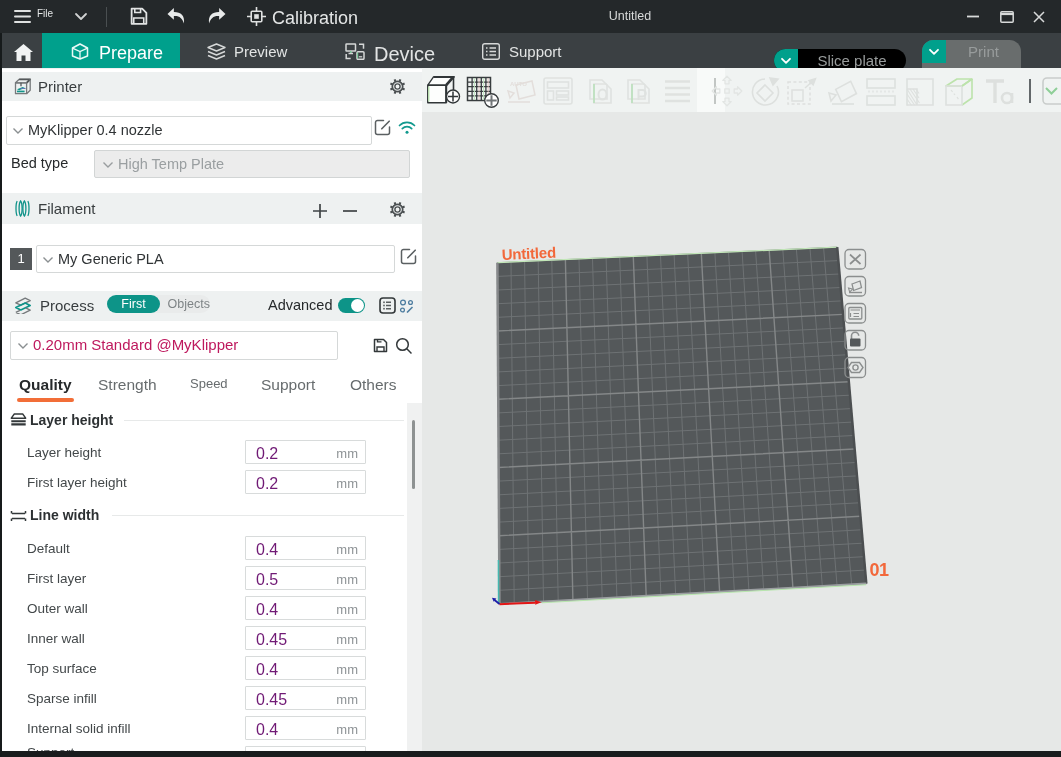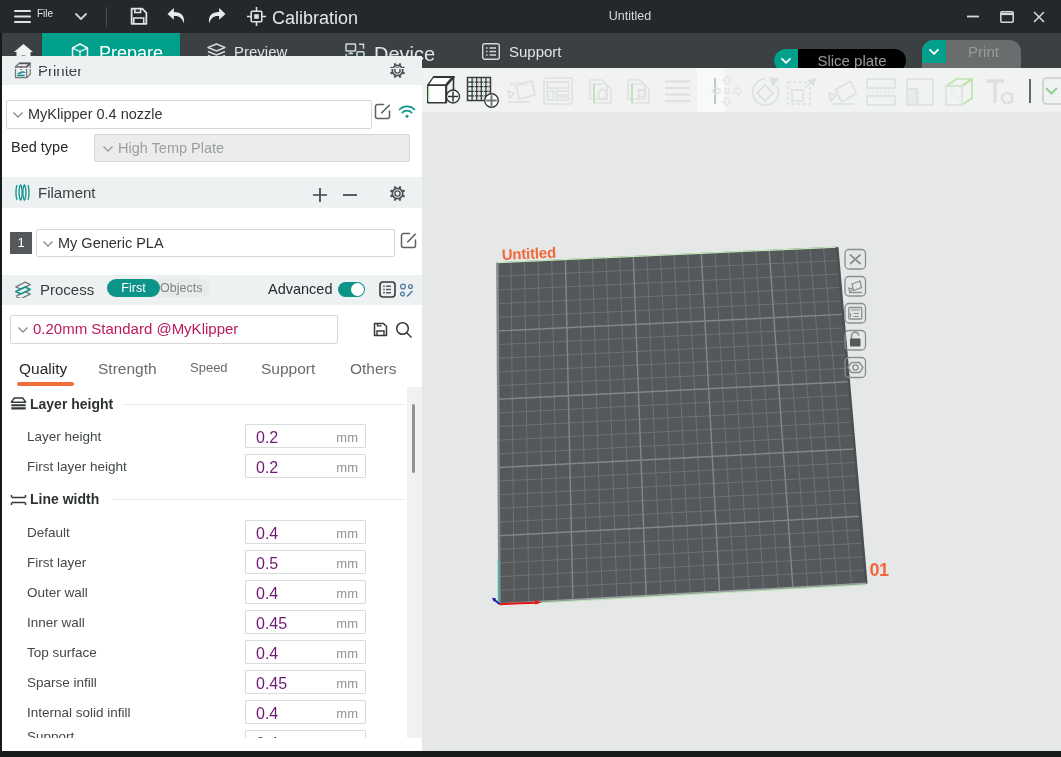--- a/index.html
+++ b/index.html
@@ -1,20 +1,20 @@
 <!DOCTYPE html>
 <html><head><meta charset="utf-8">
 <style>
 *{margin:0;padding:0;box-sizing:border-box}
 html,body{width:1061px;height:757px;overflow:hidden;background:#fff;
  font-family:"Liberation Sans",sans-serif;-webkit-font-smoothing:antialiased}
 .abs{position:absolute}
 #titlebar{position:absolute;left:0;top:0;width:1061px;height:33px;background:#24282a;color:#e4e6e6}
 #tabbar{position:absolute;left:0;top:33px;width:1061px;height:35px;background:#3b4043}
-#sidebar{position:absolute;left:2px;top:56px;width:420px;height:682px;background:#fff;overflow:hidden}
+#sidebar{position:absolute;left:2px;top:72px;width:420px;height:682px;background:#fff;overflow:hidden}
 #viewport{position:absolute;left:422px;top:69px;width:639px;height:682px;background:#e6e8e7}
 #toolbar{position:absolute;left:422px;top:68px;width:639px;height:44px;background:#f0f3f2}
 #bottomstrip{position:absolute;left:0;top:751px;width:1061px;height:6px;background:#191c1d}
 #leftstrip{position:absolute;left:0;top:33px;width:2px;height:724px;background:#161a1b}
 .hdr{position:absolute;left:0;width:420px;height:30px;background:#eef1f1}
 .hdrtxt{position:absolute;font-size:15px;color:#383d3f}
 .combo{position:absolute;background:#fff;border:1px solid #d5d8d8;border-radius:2px}
 .lbl{position:absolute;font-size:13.5px;color:#43484a}
 .ibox{position:absolute;left:243px;width:121px;height:24px;border:1px solid #d8dbdb;background:#fff;border-radius:1px}
 .ival{position:absolute;left:10px;top:4px;font-size:16px;color:#701a75}
@@ -389,21 +389,21 @@
   <svg class="abs" style="left:12px;top:225px" width="19" height="17" viewBox="0 0 19 17">
     <g fill="none" stroke-linejoin="round">
       <path d="M1.8 5.8 L11.2 1.2 L16.2 3.6 L6.8 8.2 Z" stroke="#74797b" stroke-width="1.3"></path>
       <path d="M1.8 10.6 L11.2 6 L16.2 8.4 L6.8 13 Z" stroke="#0f958b" stroke-width="1.7"></path>
       <path d="M1.8 15.4 L6 13.3 M11.6 10.9 L16.2 13.2 L6.8 17.8 L1.8 15.4" stroke="#74797b" stroke-width="1.3"></path>
     </g>
   </svg>
   <div class="hdrtxt" style="left:38px;top:225px">Process</div>
   <div class="abs" style="left:105px;top:223px;width:103px;height:18px;background:#e9ebeb;border-radius:9px">
     <div class="abs" style="left:0;top:0;width:53px;height:18px;background:#0d9488;border-radius:9px;color:#fff;font-size:12.5px;text-align:center;line-height:18px">First</div>
-    <div class="abs" style="left:53px;top:0;width:50px;height:18px;color:#7e8486;font-size:12.5px;text-align:left;line-height:18px">Objects</div>
+    <div class="abs" style="left:53px;top:0;width:50px;height:18px;color:#7e8486;font-size:12.5px;text-align:right;line-height:18px">Objects</div>
   </div>
   <div class="abs" style="left:266px;top:225px;font-size:14.5px;color:#26292b">Advanced</div>
   <div class="abs" style="left:336px;top:226px;width:27px;height:15px;background:#0d9488;border-radius:8px">
     <div class="abs" style="left:13px;top:1px;width:13px;height:13px;background:#fff;border-radius:50%"></div>
   </div>
   <svg class="abs" style="left:377px;top:225px" width="17" height="17" viewBox="0 0 17 17">
     <rect x="1" y="1" width="15" height="15" rx="3" fill="none" stroke="#33383a" stroke-width="1.6"></rect>
     <g stroke="#5a5f61" stroke-width="1.5">
         <path d="M7 5.3h5M7 8.5h5M7 11.7h5"></path>
       </g>
@@ -430,21 +430,21 @@
   <svg class="abs" style="left:371px;top:266px" width="15" height="15" viewBox="0 0 15 15">
     <path d="M1.5 1.5 h9 l3 3 v9 h-12 z" fill="none" stroke="#33383a" stroke-width="1.5" stroke-linejoin="round"></path>
     <path d="M4 13.5 v-4.5 h7 v4.5" fill="none" stroke="#33383a" stroke-width="1.4"></path>
     <path d="M4.5 1.5 v2.4 h4" fill="none" stroke="#33383a" stroke-width="1.4"></path>
   </svg>
   <svg class="abs" style="left:393px;top:265px" width="18" height="18" viewBox="0 0 18 18">
     <circle cx="7.5" cy="7.5" r="5.8" fill="none" stroke="#33383a" stroke-width="1.5"></circle>
     <path d="M11.8 11.8 L16.5 16.5" stroke="#33383a" stroke-width="1.5"></path>
   </svg>
 
-  <div class="abs" style="left:17px;top:304px;font-size:15.5px;font-weight:normal;color:#26292b">Quality</div>
+  <div class="abs" style="left:17px;top:304px;font-size:15.5px;font-weight:bold;color:#26292b">Quality</div>
   <div class="abs" style="left:96px;top:304px;font-size:15.5px;color:#676c6e">Strength</div>
   <div class="abs" style="left:188px;top:304px;font-size:13px;color:#676c6e">Speed</div>
   <div class="abs" style="left:259px;top:304px;font-size:15.5px;color:#676c6e">Support</div>
   <div class="abs" style="left:348px;top:304px;font-size:15.5px;color:#676c6e">Others</div>
   <div class="abs" style="left:15px;top:326px;width:57px;height:3.5px;background:#f26e38;border-radius:2px"></div>
 
   <svg class="abs" style="left:8px;top:340px" width="17" height="16" viewBox="0 0 17 16">
     <g fill="none" stroke="#33383a" stroke-width="1.4" stroke-linejoin="round">
       <path d="M1.3 6.2 L4.3 2 h8.4 l3 4.2 z"></path>
       <path d="M1.3 9.3 h14.4 M1.3 12.4 h14.4" stroke-width="2.1"></path>

